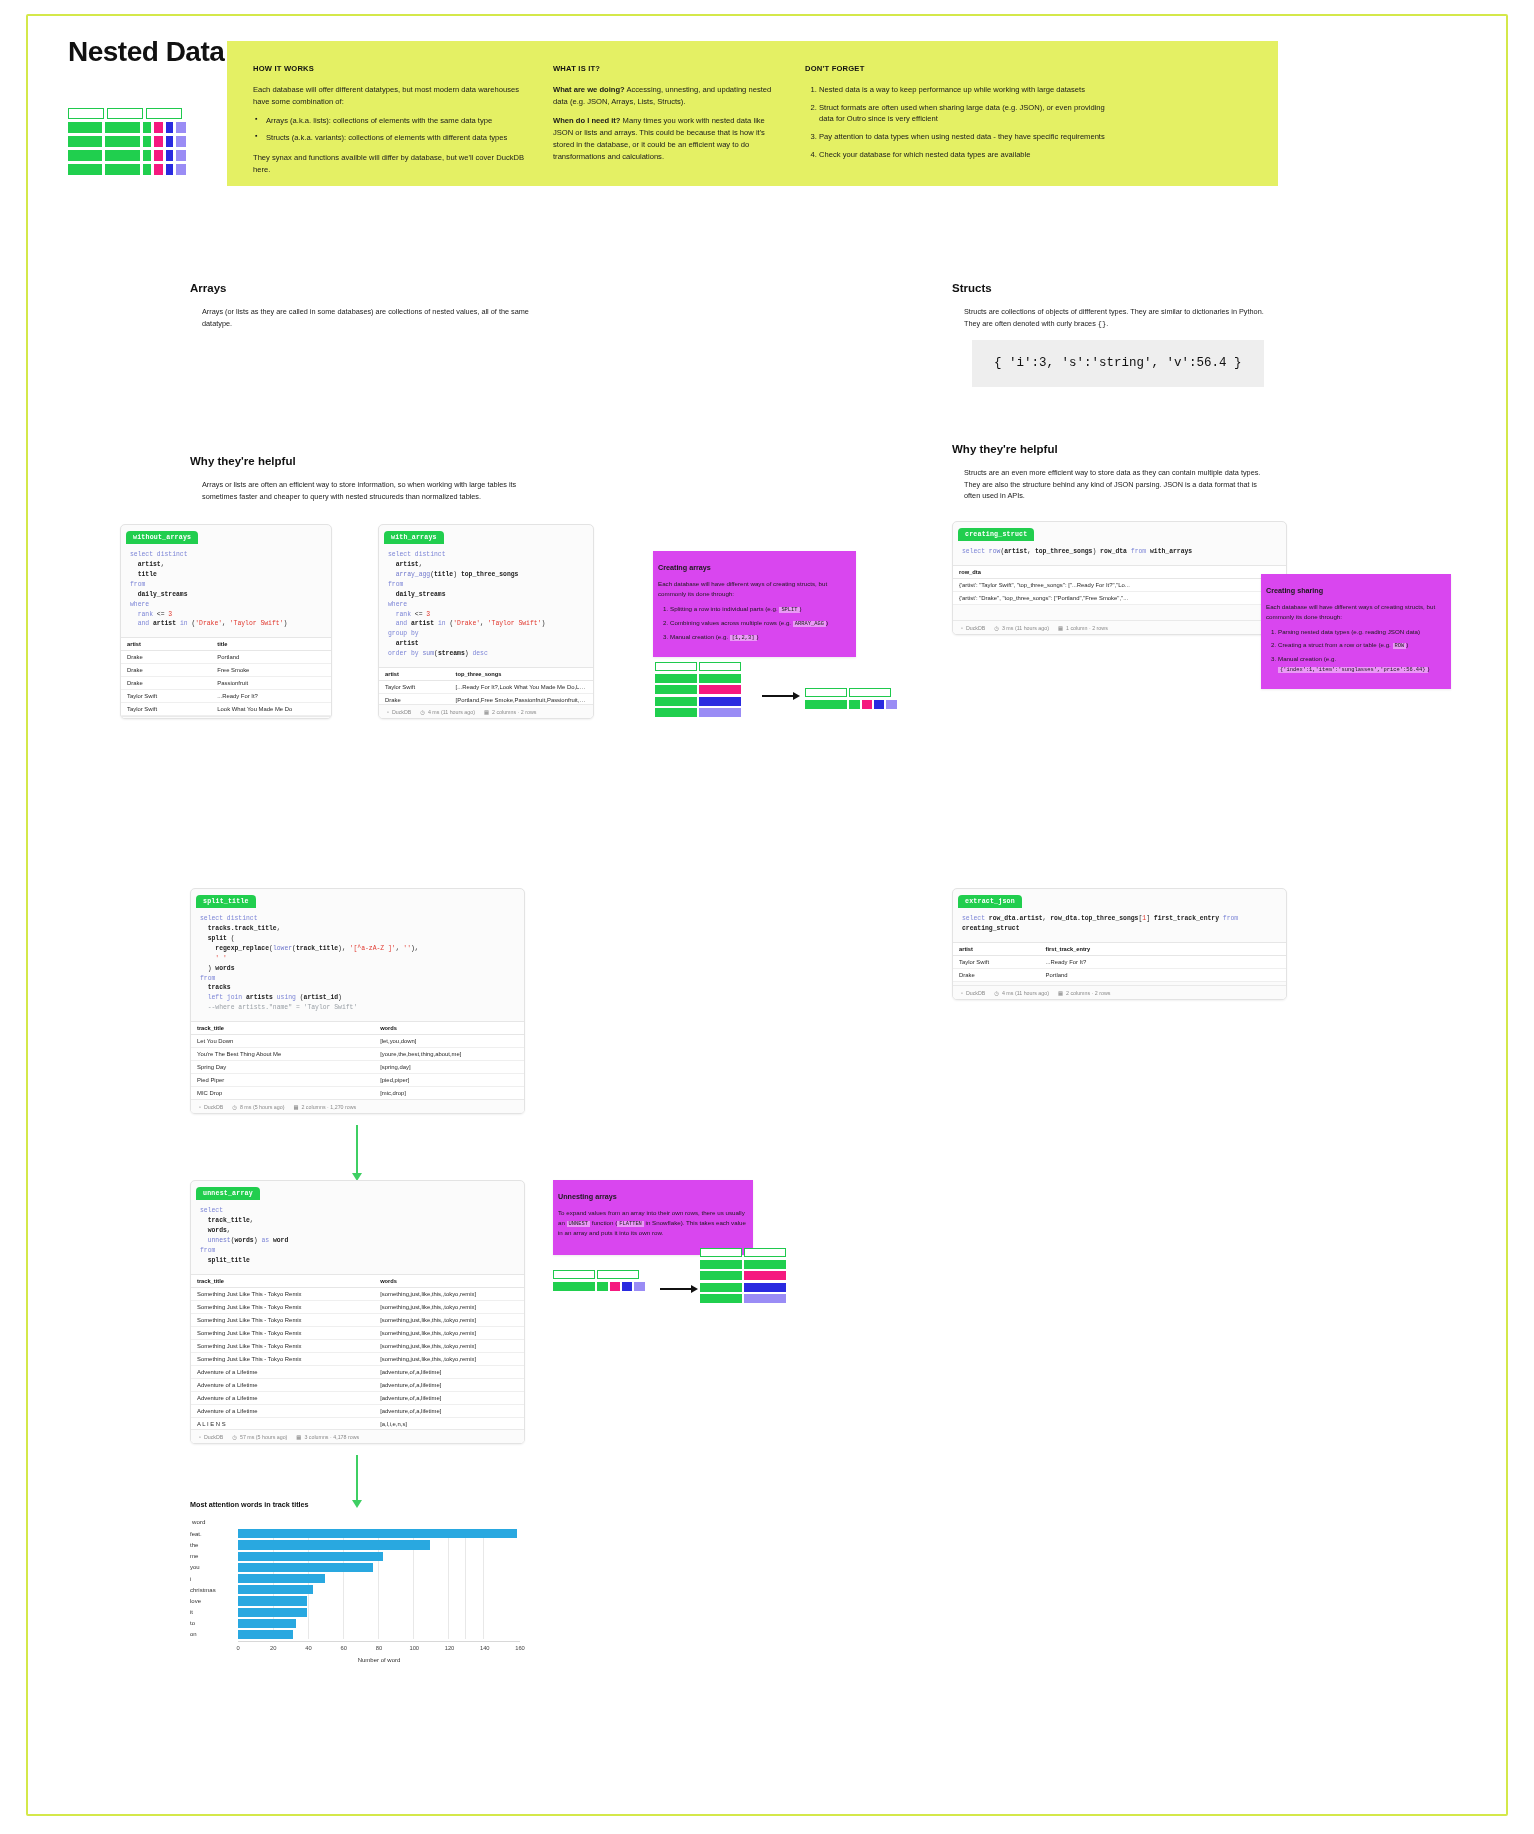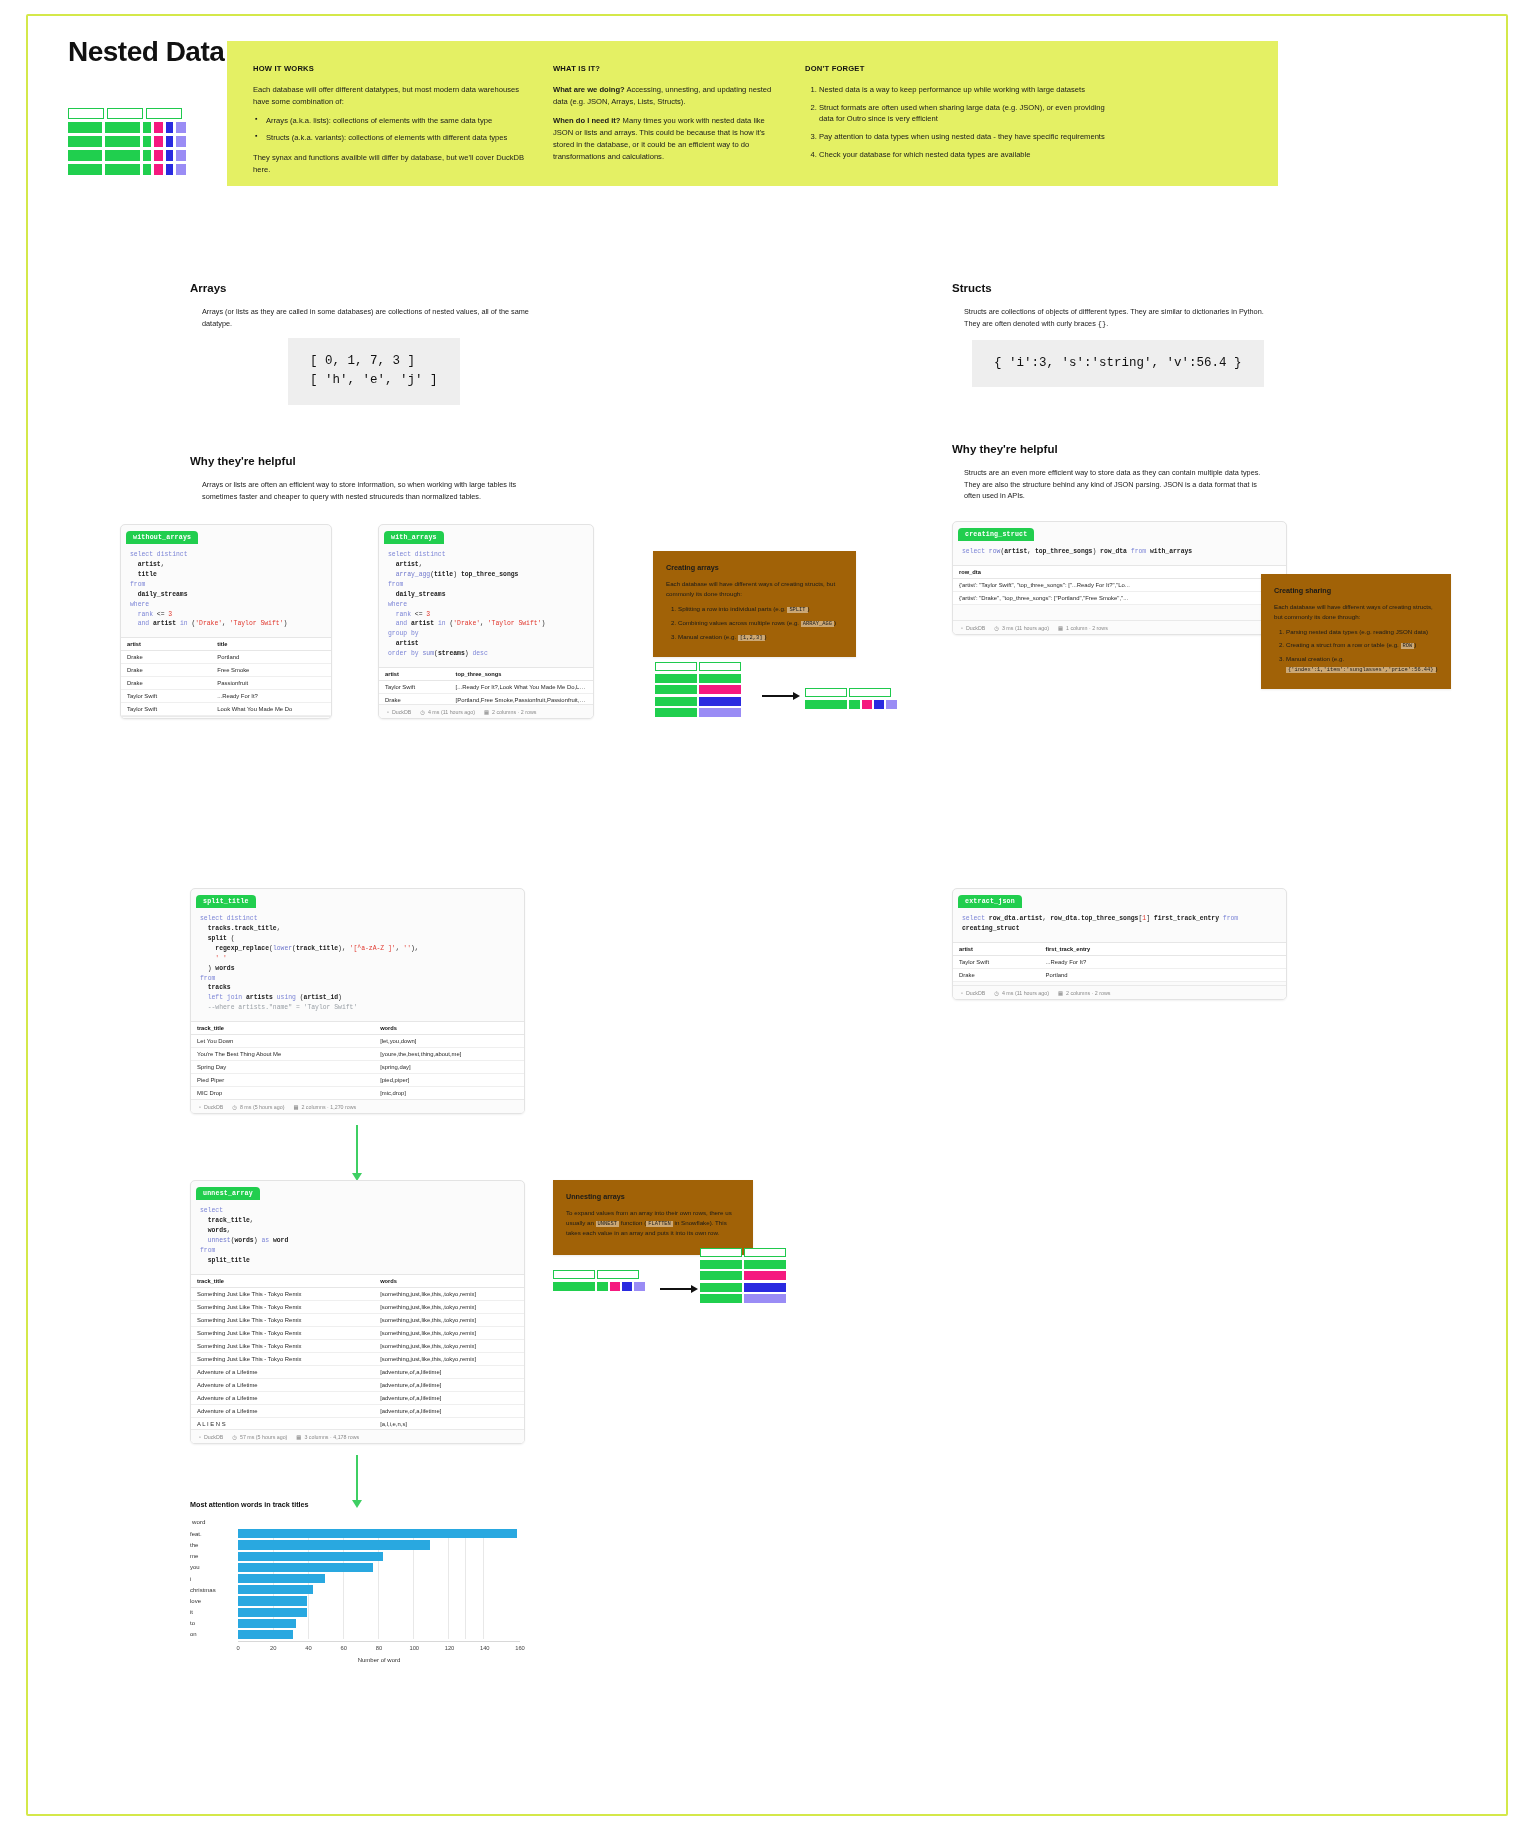--- a/index.html
+++ b/index.html
@@ -113,22 +113,22 @@
   }
   .cardfoot{
     font-size:5.3px; color:#8a8a8a; padding:3.5px 8px;
     border-top:1px solid #e9e9e9; background:#fbfbfb;
     display:flex; gap:9px; align-items:center;
   }
   .cardfoot span{ display:inline-flex; gap:3px; align-items:center; }
 
   
   .callout{
-    position:absolute; background:#a16207;
-    padding:11px 13px; font-size:6.2px; line-height:1.55; color:#1a1a1a;
+    position:absolute; background:#d946ef;
+    padding:11px 5px; font-size:6.2px; line-height:1.55; color:#1a1a1a;
     box-shadow:0 1px 2px rgba(0,0,0,0.08);
   }
   .callout h4{ font-size:7.2px; font-weight:bold; margin:0 0 6px 0; }
   .callout p{ margin:0 0 6px 0; }
   .callout ol{ margin:0; padding-left:12px; }
   .callout ol li{ margin-bottom:3.5px; }
   .callout code{
     font-family:"Liberation Mono", monospace; font-size:5.4px;
     background:rgba(255,255,255,0.45); padding:0 2px;
   }
@@ -248,24 +248,20 @@
           <li>Pay attention to data types when using nested data - they have specific requirements</li>
           <li>Check your database for which nested data types are available</li>
         </ol>
       </div>
     </div>
   </div>
 
   <div class="sec" style="left:190px; top:282px; width:355px;">
     <h2>Arrays</h2>
     <p class="desc">Arrays (or lists as they are called in some databases) are collections of nested values, all of the same datatype.</p>
-  </div>
-  <div style="position:absolute; left:288px; top:338px;">
-    <div class="sample">[ 0, 1, 7, 3 ]
-[ 'h', 'e', 'j' ]</div>
   </div>
 
   <div class="sec" style="left:190px; top:455px; width:355px;">
     <h2>Why they're helpful</h2>
     <p class="desc">Arrays or lists are often an efficient way to store information, so when working with large tables its sometimes faster and cheaper to query with nested strucureds than normalized tables.</p>
   </div>
 
   <div class="card" style="left:120px; top:524px; width:212px; height:195px;">
     <div class="tab">without_arrays</div>
     <div class="sql"><span class="kw">select distinct</span>

